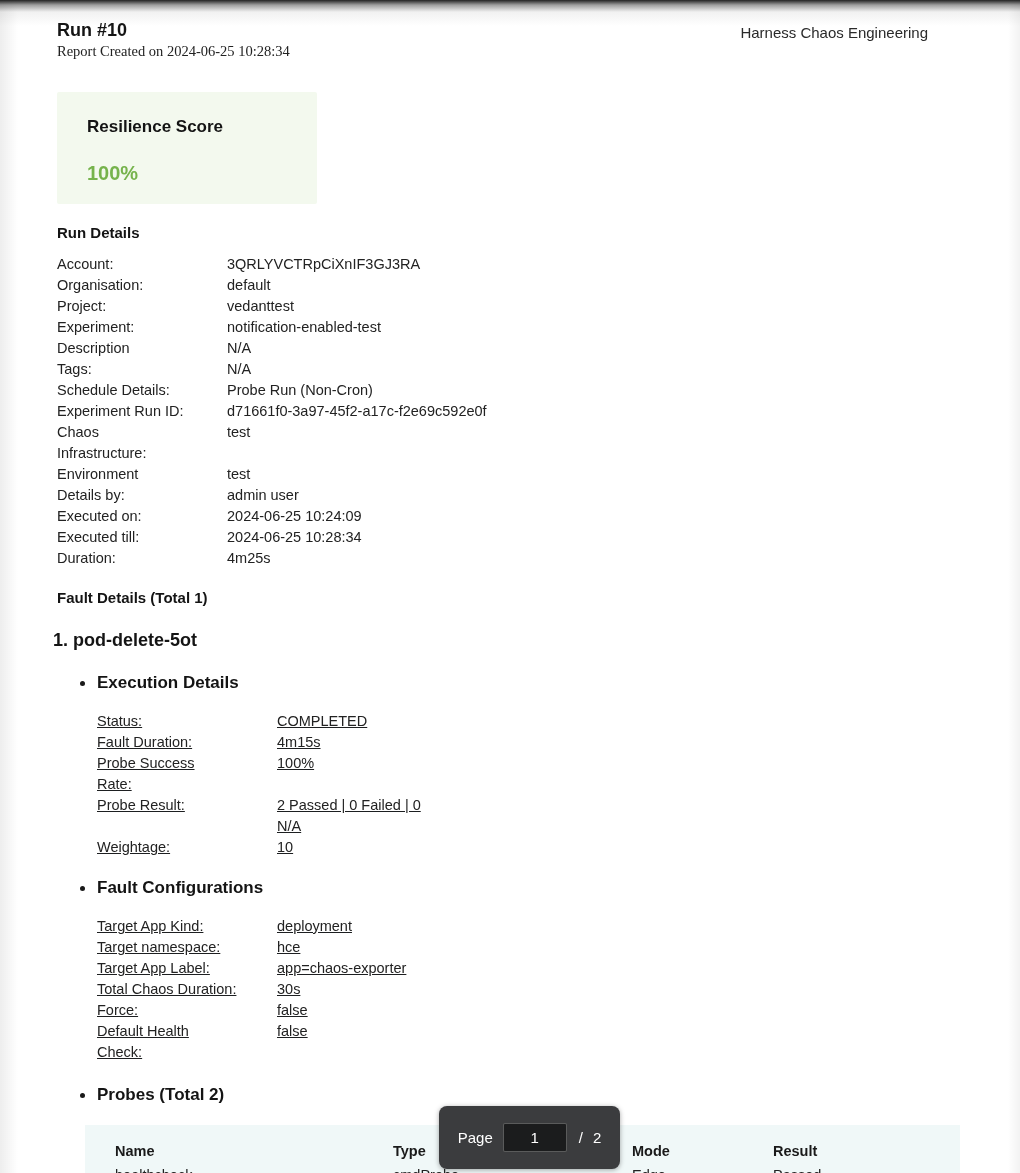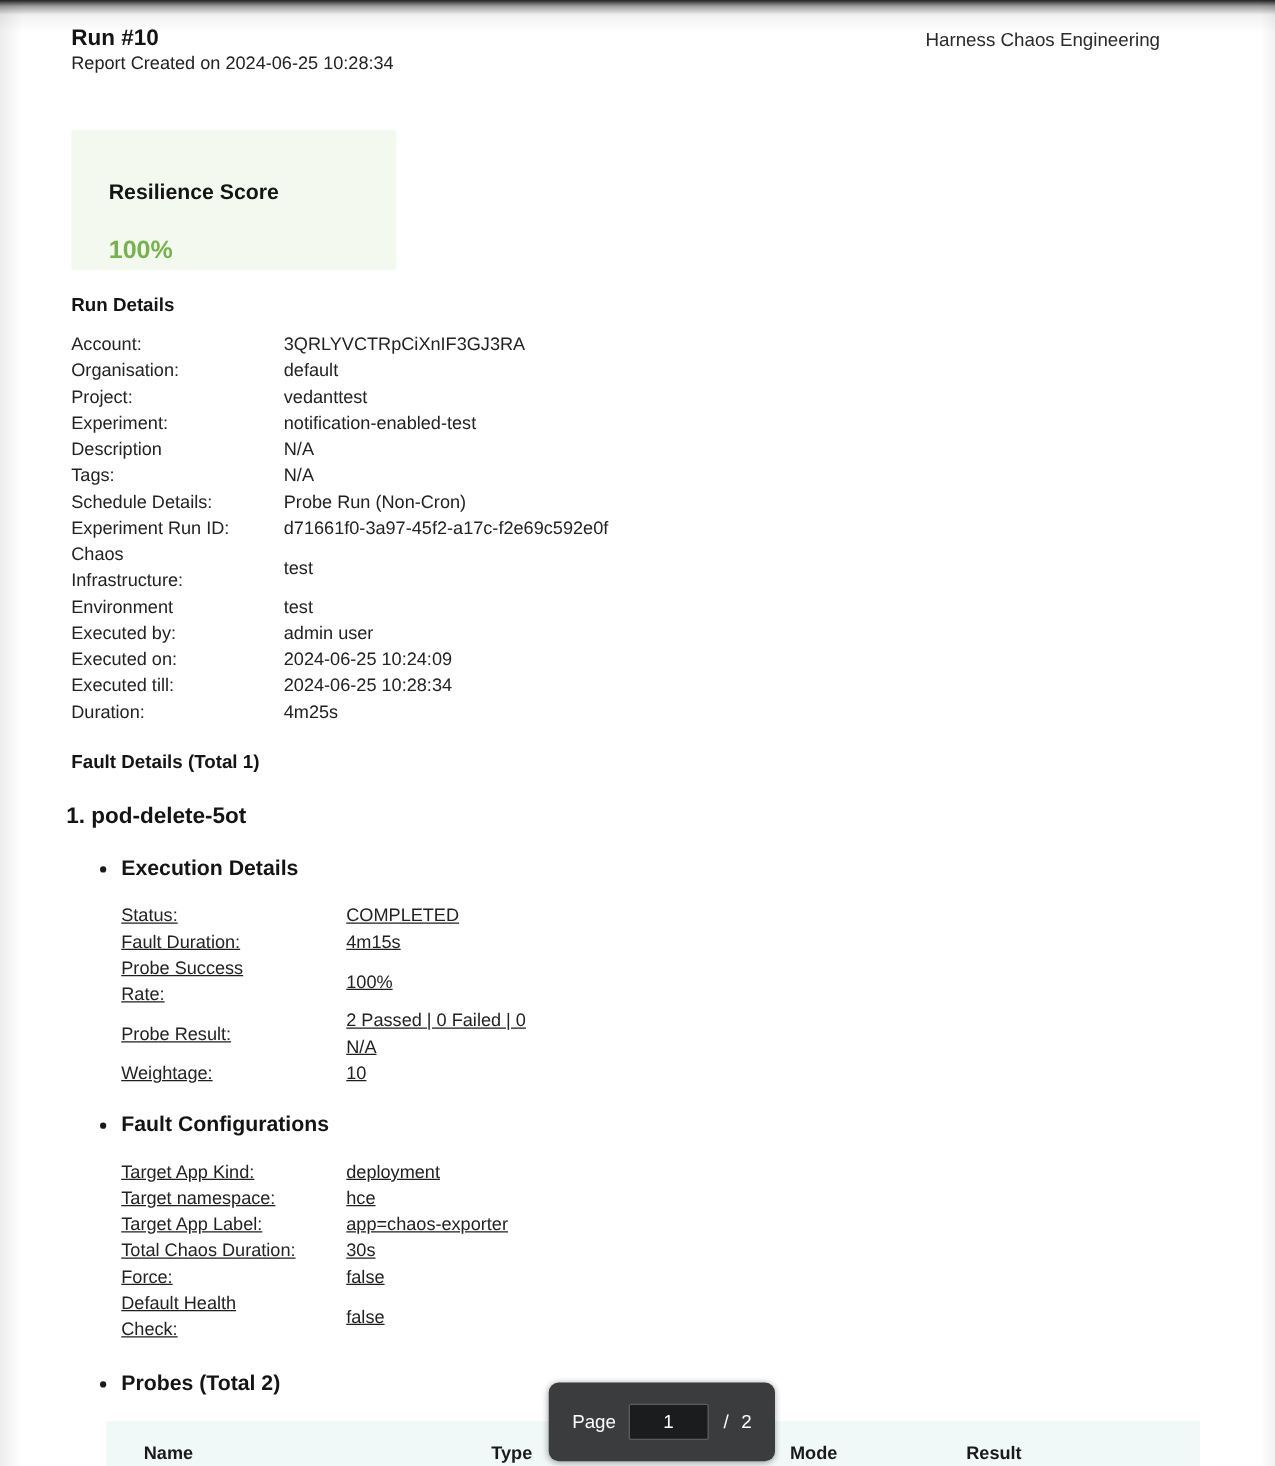--- a/index.html
+++ b/index.html
@@ -25,45 +25,45 @@
   .edge-right {
     position: absolute; right: 0; top: 0; width: 12px; height: 100%;
     background: linear-gradient(to left, rgba(0,0,0,0.05), rgba(0,0,0,0));
     pointer-events: none; z-index: 4;
   }
 
   .page { padding: 20px 92px 0 57px; }
 
   .header-row { display: flex; justify-content: space-between; align-items: flex-start; }
   .title { font-size: 18px; line-height: 20px; font-weight: bold; color: #141414; }
-  .subtitle { font-size: 14.5px; line-height: 18px; margin-top: 2px; color: #222; }
+  .subtitle { font-size: 14.5px; line-height: 18px; margin-top: 2px; color: #222; font-family: Liberation Serif, serif; }
   .brand { font-size: 15px; line-height: 18px; margin-top: 4px; color: #2a2a2a; }
 
   .score-box {
-    margin-top: 44px; width: 260px; height: 112px;
+    margin-top: 32px; width: 260px; height: 112px;
     background: #f3f9ee; border-radius: 2px;
-    padding: 40px 0 0 30px;
+    padding: 25px 0 0 30px;
   }
   .score-label { font-size: 17px; font-weight: bold; line-height: 20px; color: #141414; }
   .score-value { font-size: 20px; font-weight: bold; line-height: 24px; margin-top: 24px; color: #76b34c; }
 
   .section-heading { font-size: 15px; font-weight: bold; line-height: 18px; color: #141414; }
   .h-run-details { margin-top: 20px; }
   .h-fault-details { margin-top: 20px; }
 
   .fault-title { font-size: 18px; font-weight: bold; line-height: 22px; margin: 22px 0 0 -4px; color: #141414; }
 
   .bullet-heading { display: flex; align-items: center; margin-left: 23px; margin-top: 22px; }
   .bullet-heading.tight { margin-top: 20px; }
   .dot { width: 5px; height: 5px; border-radius: 50%; background: #1a1a1a; margin-right: 12px; flex: 0 0 auto; }
   .bullet-heading .bh-text { font-size: 17px; font-weight: bold; line-height: 20px; color: #141414; }
 
   .kv-table { margin-top: 12px; }
   .kv-table.indent { margin-left: 40px; margin-top: 18px; text-decoration: underline; }
-  .kv-row { display: flex; align-items: center; }
+  .kv-row { display: flex; align-items: flex-start; }
   .kv-label, .kv-value {
     font-size: 14.5px; line-height: 21px; white-space: pre-line; color: #222;
   }
   .kv-label { width: 170px; flex: 0 0 auto; }
   .kv-table.indent .kv-label { width: 180px; }
 
   .probes-table {
     margin-top: 20px; margin-left: 28px; width: 875px; height: 95px;
     background: #f0f8f8; padding: 16px 0 0 30px;
   }
@@ -148,21 +148,21 @@
     <div class="kv-row">
         <span class="kv-label">Chaos
 Infrastructure:</span>
         <span class="kv-value">test</span>
       </div>
     <div class="kv-row">
         <span class="kv-label">Environment</span>
         <span class="kv-value">test</span>
       </div>
     <div class="kv-row">
-        <span class="kv-label">Executed by:</span>
+        <span class="kv-label">Details by:</span>
         <span class="kv-value">admin user</span>
       </div>
     <div class="kv-row">
         <span class="kv-label">Executed on:</span>
         <span class="kv-value">2024-06-25 10:24:09</span>
       </div>
     <div class="kv-row">
         <span class="kv-label">Executed till:</span>
         <span class="kv-value">2024-06-25 10:28:34</span>
       </div>

